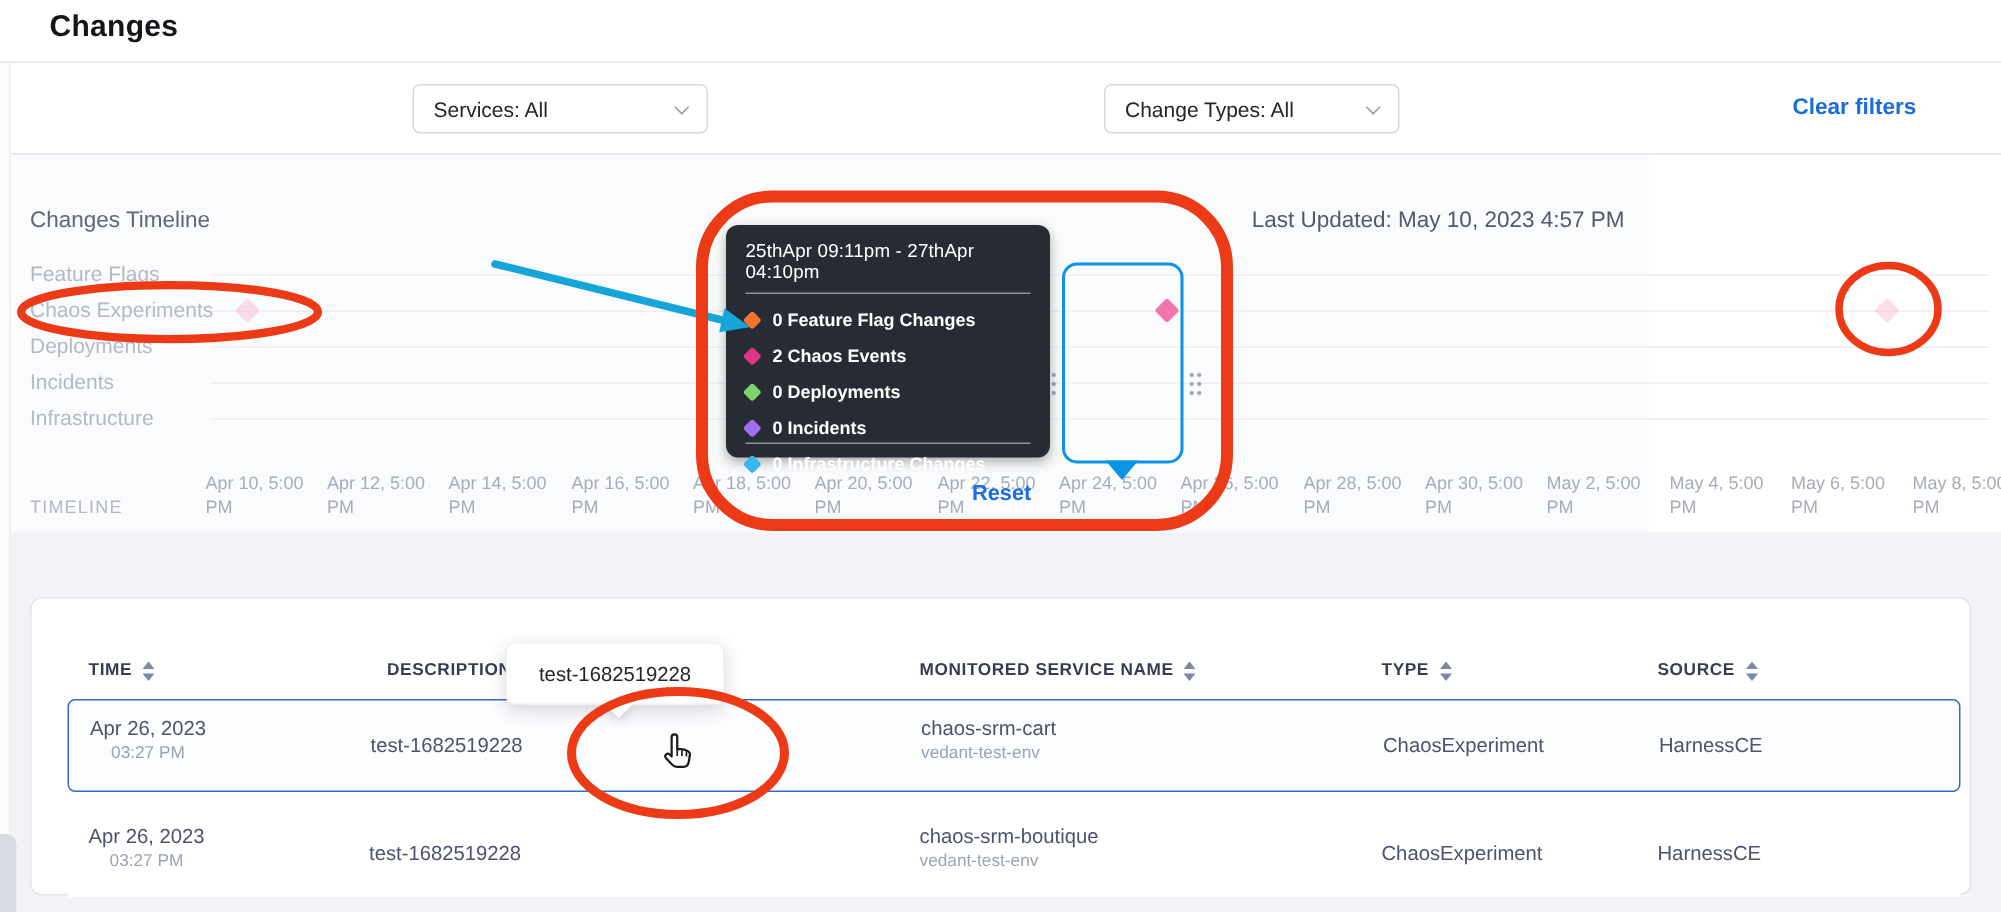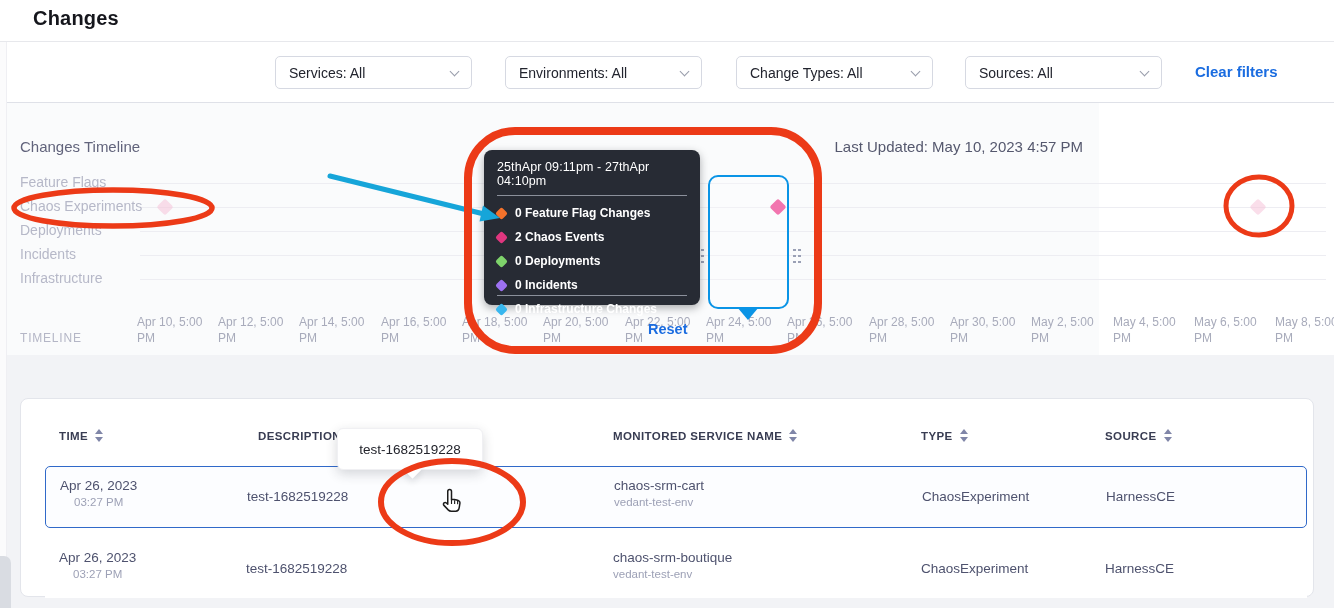--- a/index.html
+++ b/index.html
@@ -49,21 +49,21 @@
                    border-right:11px solid transparent; border-top:13px solid #0a94e6; z-index:4; }
   .brush-handle { position:absolute; top:144px; width:10px; height:18px; z-index:4; cursor:ew-resize;
                   background-image:radial-gradient(circle, #9aa0b5 1.2px, transparent 1.5px); background-size:5px 6px; }
   .brush-handle.left  { left:695px; }
   .brush-handle.right { left:792px; }
 
   
   .table-section { position:absolute; left:0; top:355px; width:1334px; height:253px; background:#f2f3f6; z-index:1; }
   .changes-title { position:absolute; left:20px; top:7px; font-size:15.5px; font-weight:400; color:#4c1d95;margin-top:40px; }
   .table-card { position:absolute; left:20px; top:43px; width:1294px; height:199px; background:#fff; border:1px solid #e3e5eb; border-radius:8px; }
-  .th { position:absolute; top:30px; font-size:11.5px; font-weight:700; letter-spacing:.4px; color:#383c52; display:flex; align-items:flex-end; gap:7px; cursor:pointer; }
+  .th { position:absolute; top:42px; font-size:11.5px; font-weight:700; letter-spacing:.4px; color:#383c52; display:flex; align-items:center; gap:7px; cursor:pointer; }
   .th-time { left:38px; } .th-desc { left:225px;padding-left:12px; } .th-svc { left:592px; } .th-type { left:900px; } .th-src { left:1084px; }
   .sort { display:inline-flex; flex-direction:column; gap:2.5px; }
   .tri-up { width:0; height:0; border-left:4px solid transparent; border-right:4px solid transparent; border-bottom:5px solid #8086a8; }
   .tri-down { width:0; height:0; border-left:4px solid transparent; border-right:4px solid transparent; border-top:5px solid #8086a8; }
 
   .trow { position:absolute; left:24px; width:1262px; cursor:pointer; }
   .trow.selected { top:67px; height:62px; border:1px solid #3069c9; border-radius:5px; background:#fcfdff; }
   .trow.plain { top:140px; height:59px; background:#fff; }
   .cell { position:absolute; font-size:13.5px; color:#4e526e; }
   .cell-sub { font-size:11.5px; color:#9da1b6; margin-top:3px; }
@@ -90,30 +90,22 @@
 
 <div class="app-header">
   <div class="app-title">Changes</div>
 </div>
 
 <div class="filter-bar">
   <div class="dropdown dd-2">
     <span>Services: All</span>
     <span class="chevron"></span>
   </div>
-  <div class="dropdown dd-3">
-    <span>Environments: All</span>
-    <span class="chevron"></span>
-  </div>
   <div class="dropdown dd-4">
     <span>Change Types: All</span>
-    <span class="chevron"></span>
-  </div>
-  <div class="dropdown dd-5">
-    <span>Sources: All</span>
     <span class="chevron"></span>
   </div>
   <div class="clear-filters">Clear filters</div>
 </div>
 
 <div class="timeline-section">
   <div class="tl-title">Changes Timeline</div>
   <div class="last-updated">Last Updated: May 10, 2023 4:57 PM</div>
 
   <div class="tl-row-line" style="top:80px"></div>

